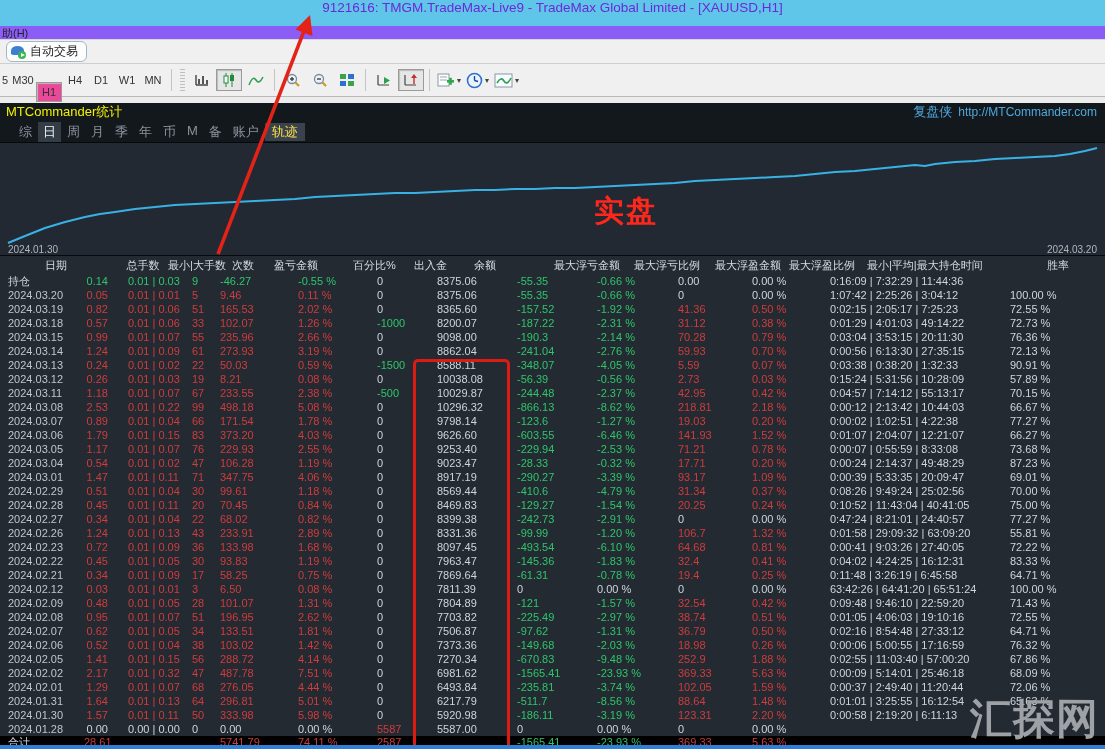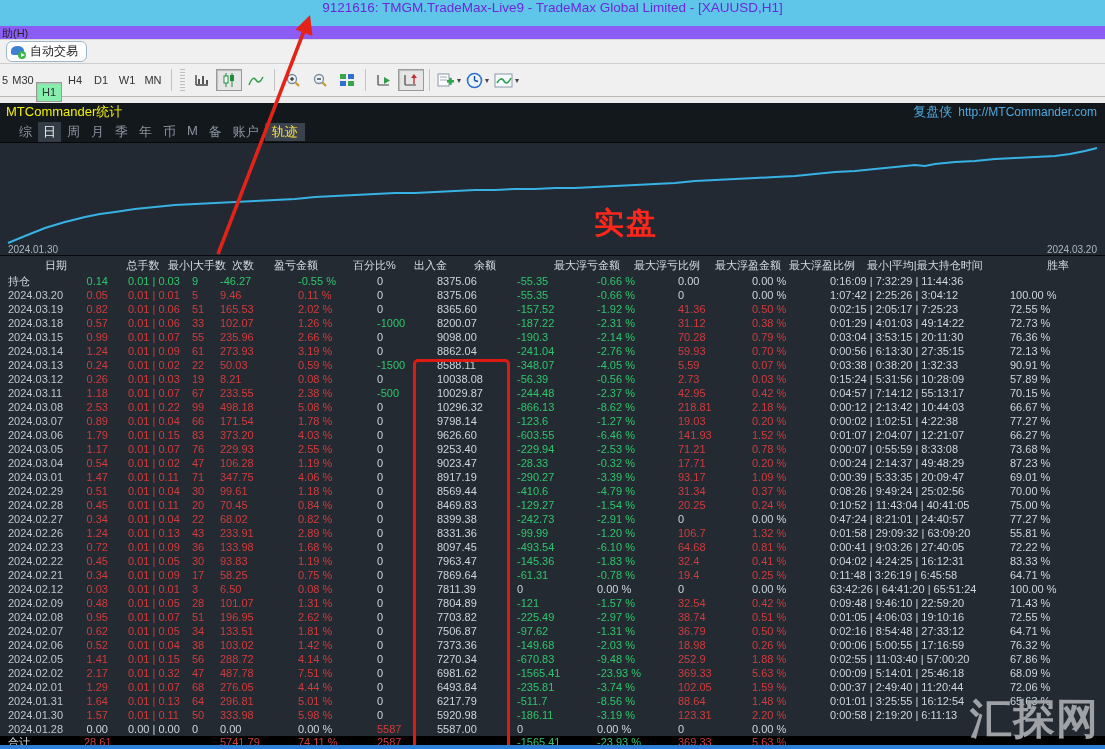--- a/index.html
+++ b/index.html
@@ -17,21 +17,21 @@
   .at-icon { width:15px; height:14px; position:relative; }
   .at-cap { position:absolute; left:0; top:1px; width:13px; height:9px; background:#3D7FD0; border-radius:50% 50% 20% 20%; }
   .at-play { position:absolute; right:0; bottom:0; width:8px; height:8px; background:#39B54A; border-radius:50%; }
   .at-play:after{ content:""; position:absolute; left:3px; top:2px; border-left:4px solid #fff;
                   border-top:2px solid transparent; border-bottom:2px solid transparent;}
   .tb2 { height:33px; background:#F0F0F0; display:flex; align-items:center;
          border-bottom:1px solid #B9B9B9; padding-left:0; gap:1px;}
   .tfbtn { min-width:26px; height:20px; font-size:11px; color:#333; background:transparent;
            border:1px solid transparent; display:flex; align-items:center; justify-content:center; }
   .tfbtn.partial { min-width:10px; overflow:hidden; }
-  .tfbtn.active { background:#86efac; border:1px solid #9A9A9A; box-shadow:inset 1px 1px 1px #bbb;margin-top:24px; }
+  .tfbtn.active { background:#ec4899; border:1px solid #9A9A9A; box-shadow:inset 1px 1px 1px #bbb;margin-top:24px; }
   .vsep { width:1px; height:22px; background:#C4C4C4; margin:0 4px; }
   .grip { width:5px; height:22px; margin:0 3px;
           background:repeating-linear-gradient(#BDBDBD 0 1px, transparent 1px 3px); }
   .icobtn { width:26px; height:22px; display:flex; align-items:center; justify-content:center;
             border:1px solid transparent; background:transparent; }
   .icobtn.pressed { background:#E6E6E6; border:1px solid #9A9A9A; box-shadow:inset 1px 1px 1px #bbb; }
   .drop { display:flex; align-items:center; gap:2px; margin:0 2px; }
   .caret { font-size:8px; color:#444; }
   .panel { position:relative; height:646px; background:#232A32; }
   .phead { height:18px; background:#13181D; display:flex; align-items:center; justify-content:space-between;
@@ -39,21 +39,21 @@
   .ptitle { color:#F2F200; font-size:13px; }
   .pbrand { color:#4FA8DD; font-size:12px; display:flex; gap:6px; align-items:center;}
   .pbrand .b1 { font-size:13px; }
   .tabs { height:22px; background:#13181D; display:flex; align-items:center; font-size:13px;
           color:#8A929C; padding-left:14px; gap:0; border-bottom:1px solid #060809;}
   .tab { padding:1px 5px; margin-right:1px; }
   .tab.active { background:#343C46; color:#ECF2F8; }
   .tab-extra { background:#3A424D; color:#fde047; padding:0 7px; }
   .chart { position:relative; height:113px; background:#222933; border-bottom:1px solid #07090C; }
   .chart svg { position:absolute; top:0; left:0; }
-  .live-tag { position:absolute; left:594px; top:60px; color:#FF271B; font-size:30px; font-weight:bold;
+  .live-tag { position:absolute; left:594px; top:48px; color:#FF271B; font-size:30px; font-weight:bold;
               letter-spacing:2px; }
   .cdate { position:absolute; bottom:0; font-size:10px; color:#AEB6BE; }
   .cdate.l { left:8px; } .cdate.r { right:8px; }
   .tbl { font-size:11px; }
   .trow { display:grid; grid-template-columns:76px 44px 64px 28px 78px 79px 60px 80px 80px 81px 74px 78px 180px 95px;
           height:14px; line-height:14px; padding-left:8px; white-space:nowrap; }
   .trow.th { height:18px; line-height:18px; color:#D4DCE4;margin-left:37px; }
   .trow.total { background:#000; height:13px; line-height:13px; }
   .cell { overflow:visible; }
   .col1 { text-align:right; padding-right:20px; }

